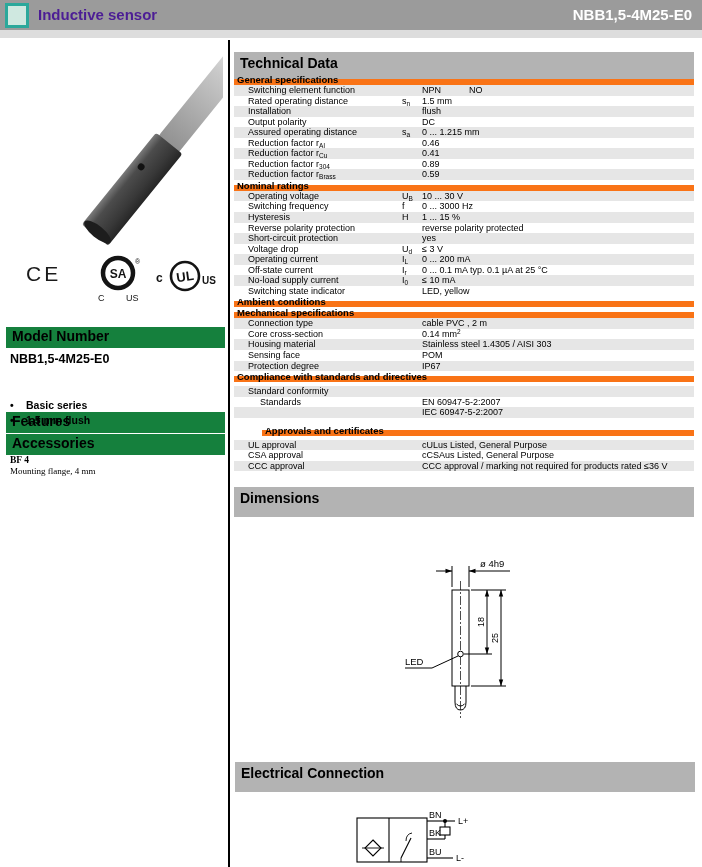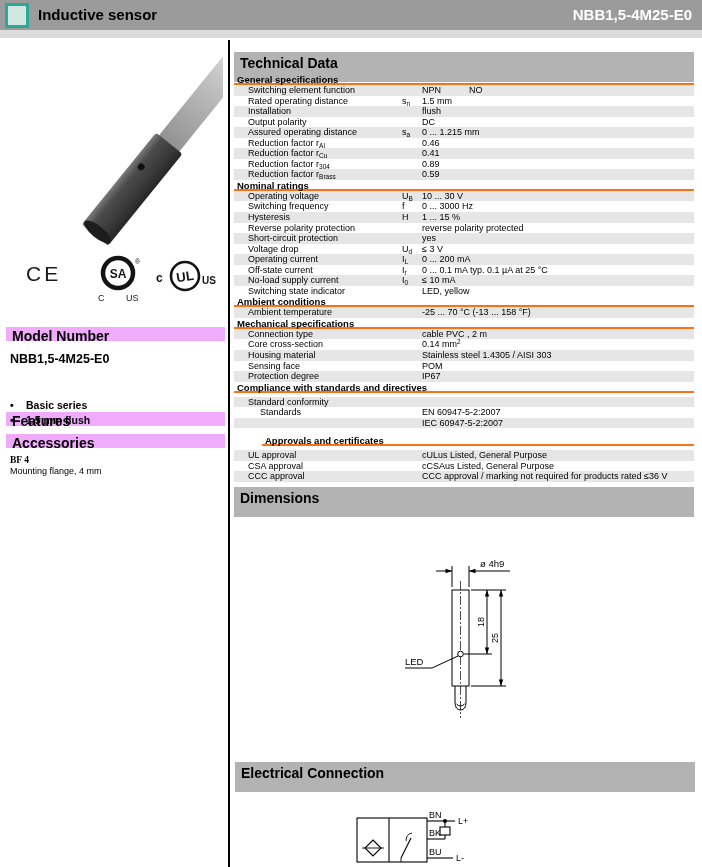--- a/index.html
+++ b/index.html
@@ -3,53 +3,53 @@
 <meta charset="utf-8">
 <style>
   * { margin:0; padding:0; box-sizing:border-box; }
   html,body { background:#fff; }
   body { font-family:"Liberation Sans", sans-serif; color:#000; }
   #page { position:relative; width:702px; height:867px; background:#fff; overflow:hidden; }
 
   
   #hdr { position:absolute; left:0; top:0; width:702px; height:30px; background:#9b9b9b; }
   #hdr-icon { position:absolute; left:5px; top:3px; width:24px; height:25px; background:#cfe8e0; border:3px solid #2ba89b; }
-  #hdr-title { position:absolute; left:38px; top:0; height:34px; line-height:30px; font-size:15px; font-weight:bold; color:#000000; }
+  #hdr-title { position:absolute; left:38px; top:0; height:34px; line-height:30px; font-size:15px; font-weight:bold; color:#4c1d95; }
   #hdr-model { position:absolute; right:10px; top:0; height:30px; line-height:30px; font-size:15px; font-weight:bold; color:#fff; }
   #hdr-strip { position:absolute; left:0; top:30px; width:702px; height:8px; background:#dddddd; }
 
   
   #divider { position:absolute; left:228px; top:40px; width:2px; height:827px; background:#000; }
 
   
   #left-col { position:absolute; left:0; top:38px; width:228px; height:829px; }
-  .lbar { position:absolute; left:6px; width:219px; height:14px; background:#f0abfc; font-size:14px; font-weight:bold; line-height:18px; padding-left:6px; }
+  .lbar { position:absolute; left:6px; width:219px; height:21px; background:#15803d; font-size:14px; font-weight:bold; line-height:18px; padding-left:6px; }
   #model-bar { top:289px; }
   #model-value { position:absolute; left:10px; top:314px; font-size:12.5px; font-weight:bold; }
   #features-bar { top:338px;margin-top:36px; }
   #features-list { position:absolute; left:10px; top:360px; }
   .feat { display:flex; height:15px; line-height:15px; font-size:10.5px; font-weight:bold; }
   .feat .bullet { width:16px; }
   #acc-bar { top:396px; }
   #acc-name { position:absolute; left:10px; top:417px; font-size:9.5px; font-weight:bold;font-family:Liberation Serif, serif; }
-  #acc-desc { position:absolute; left:10px; top:428px; font-size:9px; }
+  #acc-desc { position:absolute; left:10px; top:428px; font-size:9px;font-family:Liberation Serif, serif; }
 
   #photo { position:absolute; left:8px; top:2px; }
   #certs { position:absolute; left:0; top:212px; width:228px; height:55px; }
   #ce-mark { position:absolute; left:26px; top:12px; font-size:21px; letter-spacing:3px; color:#1a1a1a; }
   #csa-mark { position:absolute; left:94px; top:2px; }
   #ul-mark { position:absolute; left:155px; top:8px; }
 
   
   #right-col { position:absolute; left:234px; top:52px; width:460px; height:815px; }
   .bar { background:#b3b3b3; font-size:14px; font-weight:bold; height:30px; line-height:22px; padding-left:6px; width:460px; }
   #tech-bar { position:absolute; left:0; top:0; }
   #tech-table-body { position:absolute; left:0; top:22px; width:460px; }
 
-  .sec-h { font-weight:bold; font-size:9.5px; height:11px; line-height:11px; padding-left:3px; border-bottom:2px solid #f97316; }
+  .sec-h { font-weight:bold; font-size:9.5px; height:11px; line-height:11px; padding-left:3px; border-bottom:6px solid #f97316; }
   .sec-h.topgap { margin-top:7px;margin-left:28px; }
   .rows.pregap { margin-top:4px; }
   .row { display:flex; height:10.55px; line-height:10.55px; font-size:9px; white-space:nowrap; }
   .row.alt { background:#e6e6e6;align-items:center; }
   .lbl { flex:0 0 168px; padding-left:14px; overflow:hidden; }
   .row.ind2 .lbl { padding-left:26px; }
   .sym { flex:0 0 20px; }
   .val { flex:1; }
   .val2 { margin-left:28px; }
   sub { font-size:6.5px; vertical-align:-2px; line-height:0; }
@@ -234,27 +234,20 @@
             <span class="sym"><span>I</span><sub>0</sub></span>
             <span class="val"><span>≤ 10 mA</span></span>
           </div>
           <div class="row">
             <span class="lbl"><span>Switching state indicator</span></span>
             <span class="sym"></span>
             <span class="val"><span>LED, yellow</span></span>
           </div>
         </div>
         <div class="sec-h">Ambient conditions</div>
-        <div class="rows">
-          <div class="row alt">
-            <span class="lbl"><span>Ambient temperature</span></span>
-            <span class="sym"></span>
-            <span class="val"><span>-25 ... 70 °C (-13 ... 158 °F)</span></span>
-          </div>
-        </div>
         <div class="sec-h">Mechanical specifications</div>
         <div class="rows">
           <div class="row alt">
             <span class="lbl"><span>Connection type</span></span>
             <span class="sym"></span>
             <span class="val"><span>cable PVC , 2 m</span></span>
           </div>
           <div class="row">
             <span class="lbl"><span>Core cross-section</span></span>
             <span class="sym"></span>

